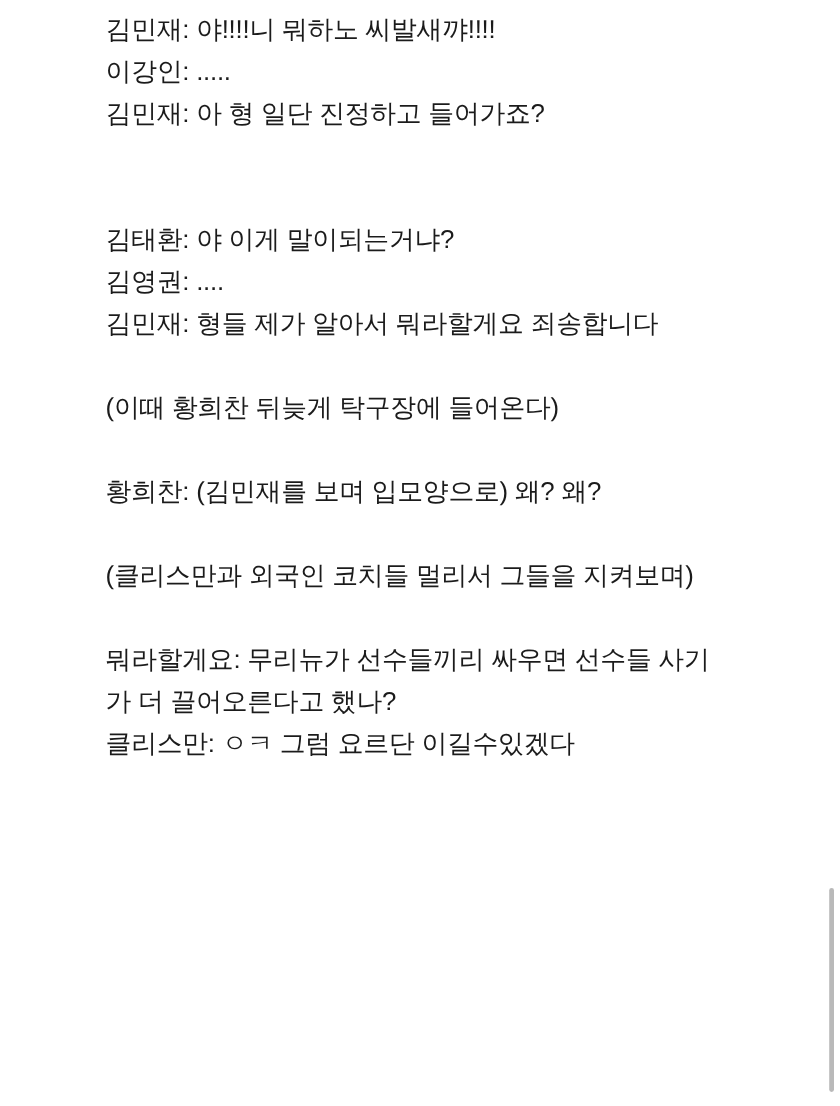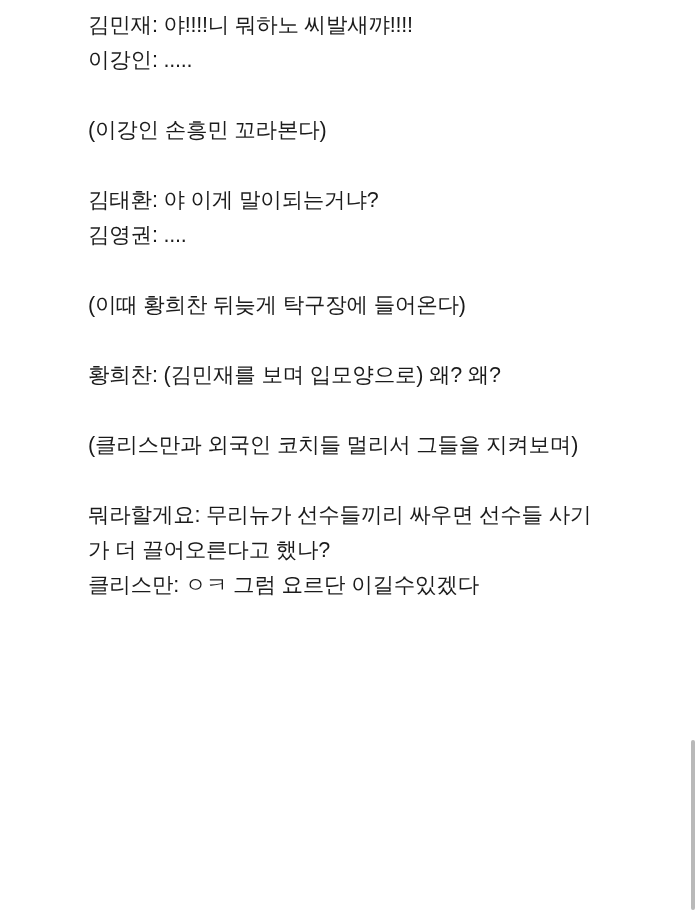--- a/index.html
+++ b/index.html
@@ -67,25 +67,26 @@
 </head>
 <body>
 
 <div class="page">
 
   <div class="left-gutter"></div>
 
   <div class="content">
     <div class="line">김민재: 야!!!!니 뭐하노 씨발새꺄!!!!</div>
     <div class="line">이강인: .....</div>
+    <div class="line">김민재: 아 형 일단 진정하고 들어가죠?</div>
     <div class="line blank"></div>
-    <div class="line">(이강인 손흥민 꼬라본다)</div>
     <div class="line blank"></div>
     <div class="line">김태환: 야 이게 말이되는거냐?</div>
     <div class="line">김영권: ....</div>
+    <div class="line">김민재: 형들 제가 알아서 뭐라할게요 죄송합니다</div>
     <div class="line blank"></div>
     <div class="line">(이때 황희찬 뒤늦게 탁구장에 들어온다)</div>
     <div class="line blank"></div>
     <div class="line">황희찬: (김민재를 보며 입모양으로) 왜? 왜?</div>
     <div class="line blank"></div>
     <div class="line">(클리스만과 외국인 코치들 멀리서 그들을 지켜보며)</div>
     <div class="line blank"></div>
     <div class="line">뭐라할게요: 무리뉴가 선수들끼리 싸우면 선수들 사기가 더 끌어오른다고 했나?</div>
     <div class="line">클리스만: ㅇㅋ 그럼 요르단 이길수있겠다</div>
   </div>

